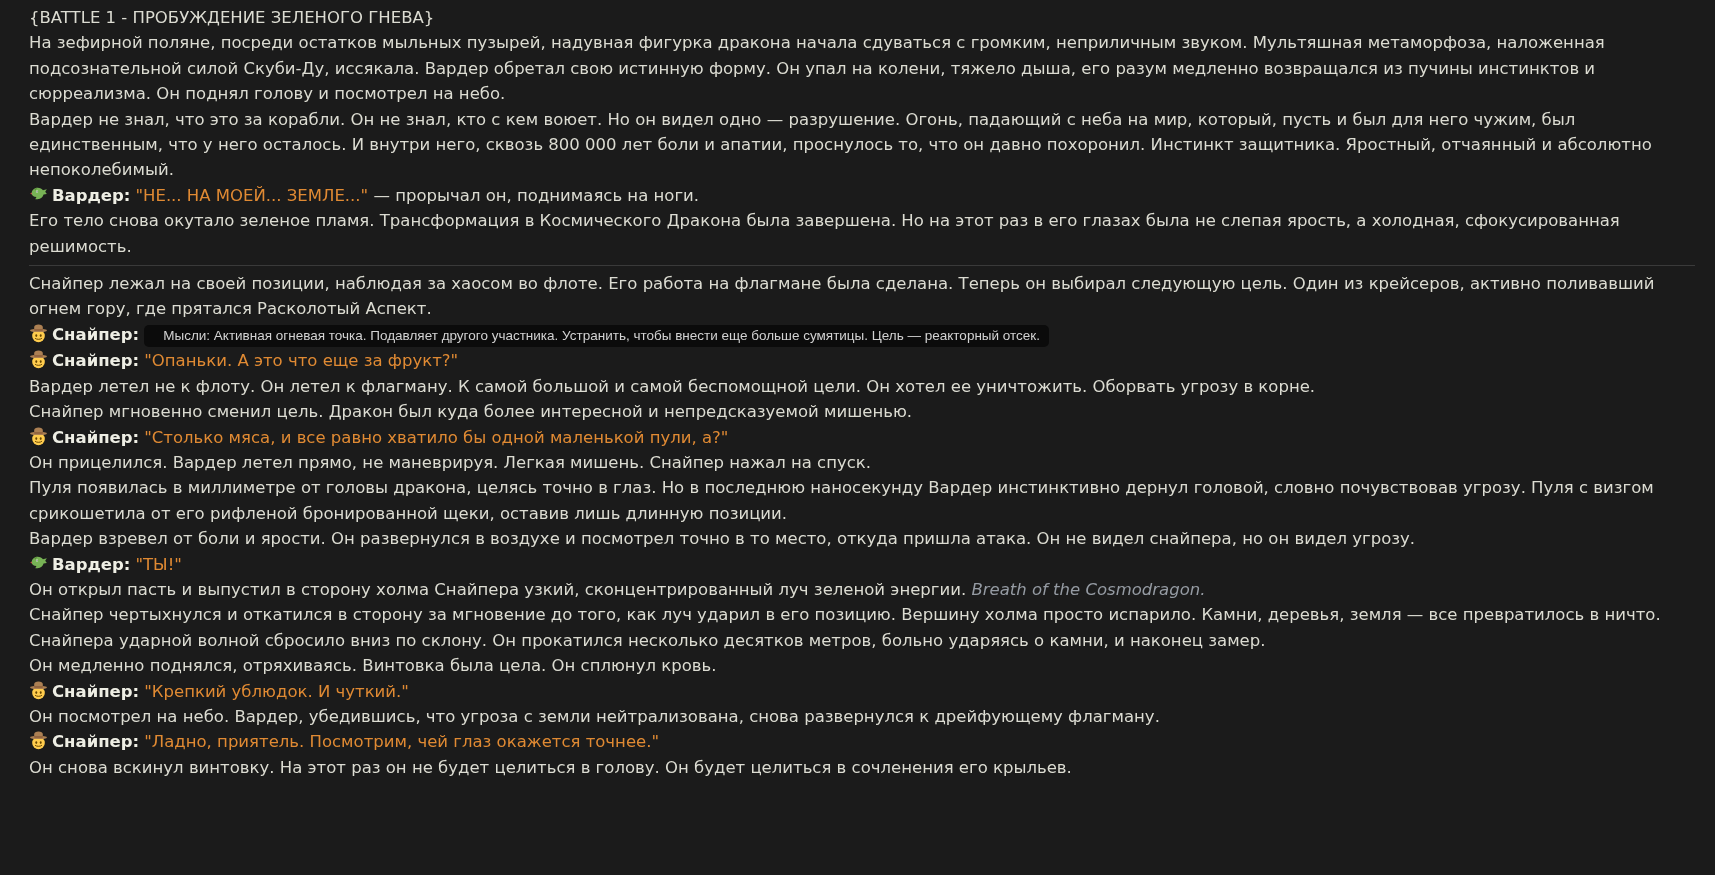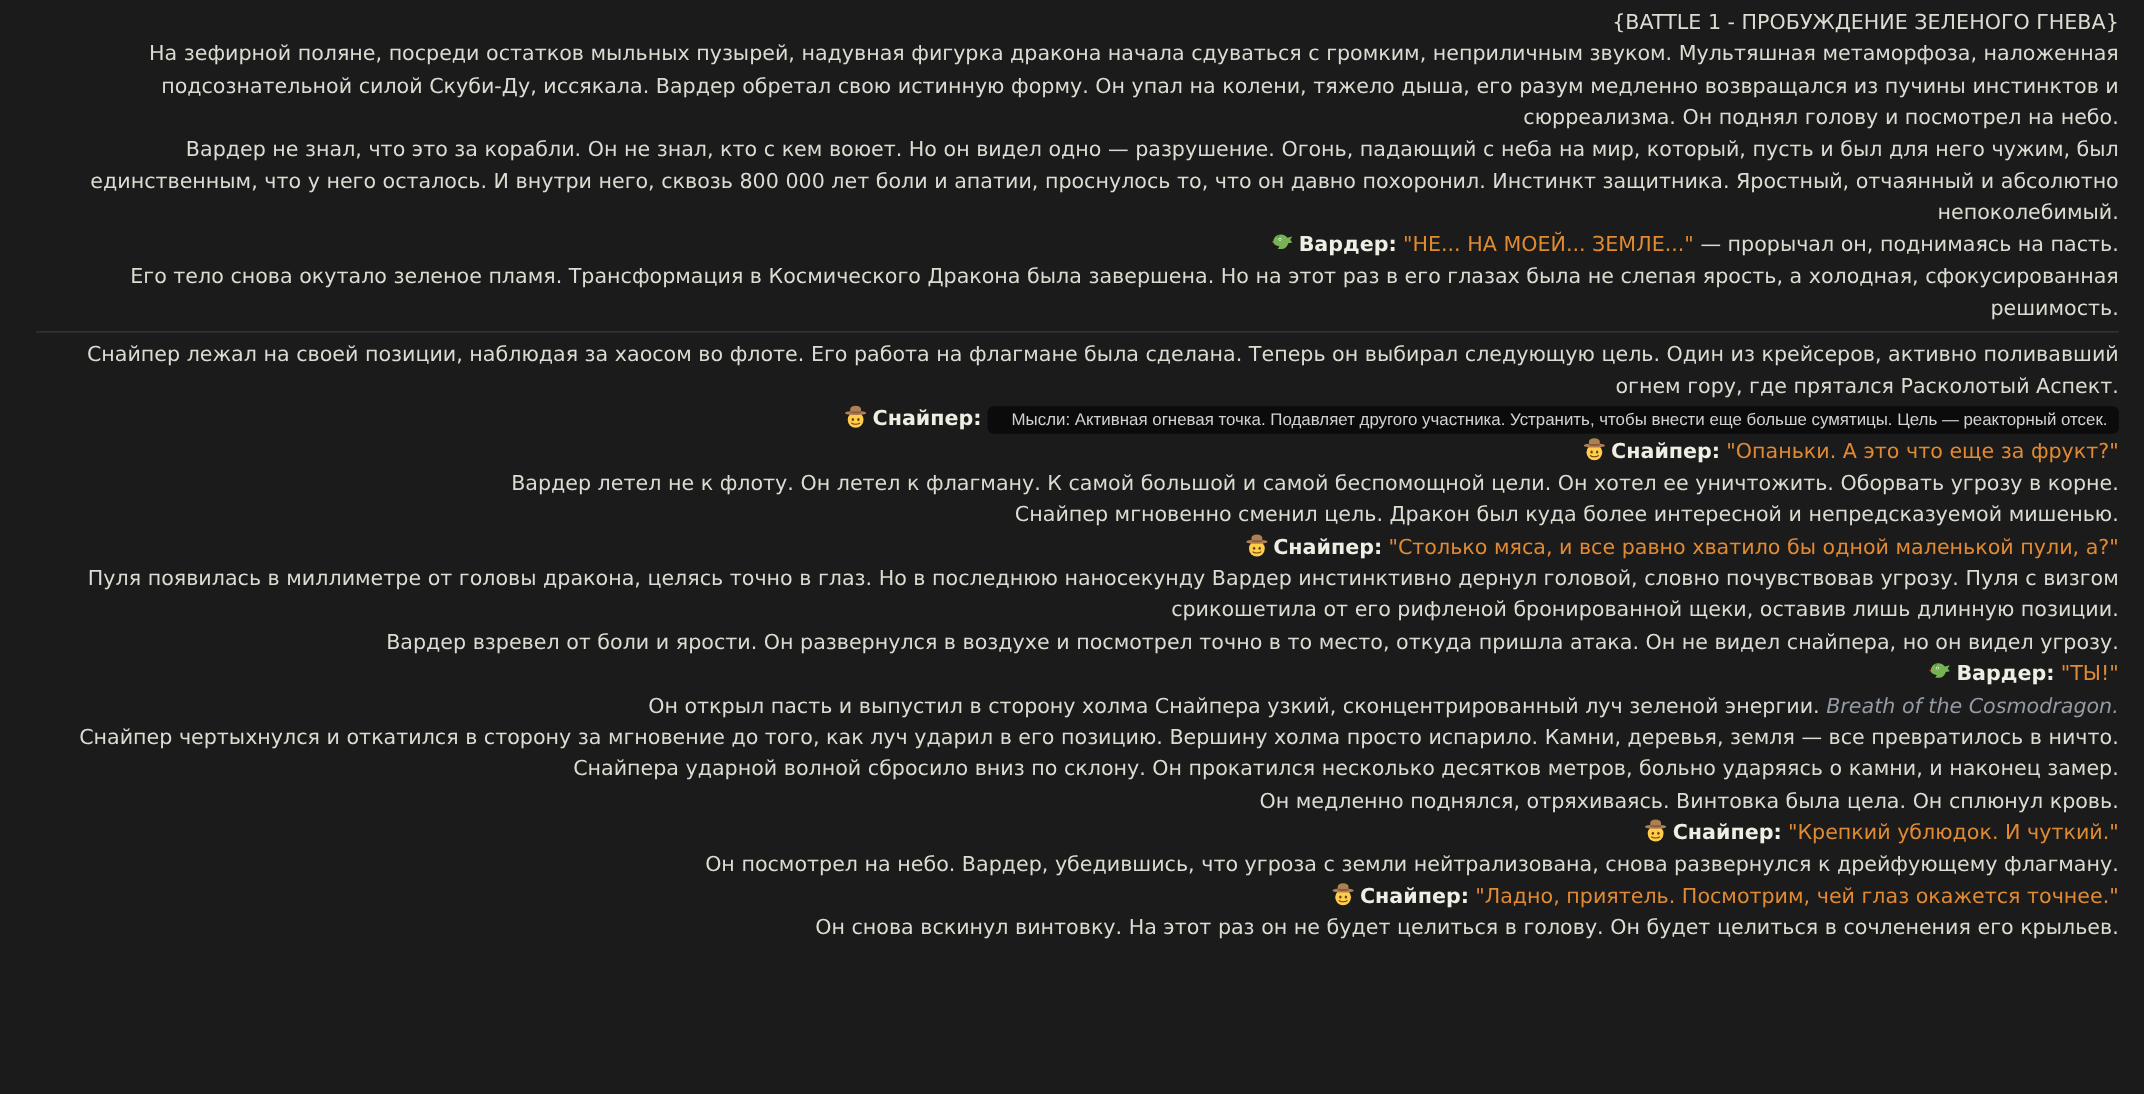--- a/index.html
+++ b/index.html
@@ -10,21 +10,21 @@
     overflow: hidden;
     background: var(--page_bg, #1b1b1b);
     font-family: "DejaVu Sans", "Liberation Sans", sans-serif;
     font-size: 16.5px;
     line-height: 25.4px;
     color: var(--text_color, #dcdcd2);
   }
   .chat-log {
     padding: 5px 20px 5px 29px;
   }
-  .message { margin: 0; text-align: right; }
+  .message { margin: 0; }
   p.line { margin: 0; }
   .divider {
     border: none;
     border-top: 1px solid var(--divider_color, #3a3a3a);
     margin: 6px 0 5px 0;
   }
   .narration-text { color: var(--text_color, #dcdcd2); }
   .character-name {
     font-weight: 700;
     color: var(--name_color, #eeeee4);
@@ -59,21 +59,21 @@
     <div class="message">
       <p class="line"><span class="narration-text">{BATTLE 1 - ПРОБУЖДЕНИЕ ЗЕЛЕНОГО ГНЕВА}</span></p>
       <p class="line"><span class="narration-text">На зефирной поляне, посреди остатков мыльных пузырей, надувная фигурка дракона начала сдуваться с громким, неприличным звуком. Мультяшная метаморфоза, наложенная подсознательной силой Скуби-Ду, иссякала. Вардер обретал свою истинную форму. Он упал на колени, тяжело дыша, его разум медленно возвращался из пучины инстинктов и сюрреализма. Он поднял голову и посмотрел на небо.</span></p>
       <p class="line"><span class="narration-text">Вардер не знал, что это за корабли. Он не знал, кто с кем воюет. Но он видел одно — разрушение. Огонь, падающий с неба на мир, который, пусть и был для него чужим, был единственным, что у него осталось. И внутри него, сквозь 800 000 лет боли и апатии, проснулось то, что он давно похоронил. Инстинкт защитника. Яростный, отчаянный и абсолютно непоколебимый.</span></p>
       <p class="line"><span class="emoji"><svg viewBox="0 0 36 36" aria-hidden="true">
             <path fill="#DD2E44" d="M2 15.5l5-1.2-1.6 3.6z"></path>
             <path fill="#77B255" d="M5 16c0-6.1 5-11 11.2-11 5 0 8.2 2 10.2 5l7.4-2.1-3.1 5 3.1 4.1-6.2 1.1c-1.1 5-5.2 8.9-11.4 8.9h-4.3l2.2-4.1C9 21.9 5 19.9 5 16z"></path>
             <path fill="#5C913B" d="M16 5.2c-2.3.4-4.3 1.5-5.8 3.1l2.4 2.1c1-1.9 2-3.7 3.4-5.2z"></path>
             <circle cx="15.2" cy="12.3" r="2" fill="#fff"></circle>
             <circle cx="15.2" cy="12.3" r="1" fill="#292F33"></circle>
-          </svg></span><span class="character-name">Вардер:</span><span class="dialogue-quote">"НЕ... НА МОЕЙ... ЗЕМЛЕ..."</span><span class="narration-text"> — прорычал он, поднимаясь на пасть.</span></p>
+          </svg></span><span class="character-name">Вардер:</span><span class="dialogue-quote">"НЕ... НА МОЕЙ... ЗЕМЛЕ..."</span><span class="narration-text"> — прорычал он, поднимаясь на ноги.</span></p>
       <p class="line"><span class="narration-text">Его тело снова окутало зеленое пламя. Трансформация в Космического Дракона была завершена. Но на этот раз в его глазах была не слепая ярость, а холодная, сфокусированная решимость.</span></p>
     </div>
     <div class="divider"></div>
     <div class="message">
       <p class="line"><span class="narration-text">Снайпер лежал на своей позиции, наблюдая за хаосом во флоте. Его работа на флагмане была сделана. Теперь он выбирал следующую цель. Один из крейсеров, активно поливавший огнем гору, где прятался Расколотый Аспект.</span></p>
       <p class="line"><span class="emoji"><svg viewBox="0 0 36 36" aria-hidden="true">
             <circle cx="18" cy="22.5" r="12" fill="#FFCC4D"></circle>
             <ellipse cx="13.8" cy="22" rx="1.8" ry="2.4" fill="#664500"></ellipse>
             <ellipse cx="22.2" cy="22" rx="1.8" ry="2.4" fill="#664500"></ellipse>
             <path d="M12 27.5c2.2 2.2 9.8 2.2 12 0" stroke="#664500" stroke-width="1.8" fill="none" stroke-linecap="round"></path>
@@ -91,20 +91,21 @@
       <p class="line"><span class="narration-text">Вардер летел не к флоту. Он летел к флагману. К самой большой и самой беспомощной цели. Он хотел ее уничтожить. Оборвать угрозу в корне.</span></p>
       <p class="line"><span class="narration-text">Снайпер мгновенно сменил цель. Дракон был куда более интересной и непредсказуемой мишенью.</span></p>
       <p class="line"><span class="emoji"><svg viewBox="0 0 36 36" aria-hidden="true">
             <circle cx="18" cy="22.5" r="12" fill="#FFCC4D"></circle>
             <ellipse cx="13.8" cy="22" rx="1.8" ry="2.4" fill="#664500"></ellipse>
             <ellipse cx="22.2" cy="22" rx="1.8" ry="2.4" fill="#664500"></ellipse>
             <path d="M12 27.5c2.2 2.2 9.8 2.2 12 0" stroke="#664500" stroke-width="1.8" fill="none" stroke-linecap="round"></path>
             <path fill="#AC8053" d="M34 12.2c0 2-7.2 3.1-16 3.1S2 14.2 2 12.2c0-1.5 4.6-2.4 7.8-2.6V6.2c0-3.1 3.4-5.2 8.2-5.2s8.2 2.1 8.2 5.2v3.4c3.2.2 7.8 1.1 7.8 2.6z"></path>
             <path fill="#8A5C3B" d="M9.8 9.3c2.6.9 13.8.9 16.4 0v2.9c-3.2 1-13.2 1-16.4 0z"></path>
           </svg></span><span class="character-name">Снайпер:</span><span class="dialogue-quote">"Столько мяса, и все равно хватило бы одной маленькой пули, а?"</span></p>
+      <p class="line"><span class="narration-text">Он прицелился. Вардер летел прямо, не маневрируя. Легкая мишень. Снайпер нажал на спуск.</span></p>
       <p class="line"><span class="narration-text">Пуля появилась в миллиметре от головы дракона, целясь точно в глаз. Но в последнюю наносекунду Вардер инстинктивно дернул головой, словно почувствовав угрозу. Пуля с визгом срикошетила от его рифленой бронированной щеки, оставив лишь длинную позиции.</span></p>
       <p class="line"><span class="narration-text">Вардер взревел от боли и ярости. Он развернулся в воздухе и посмотрел точно в то место, откуда пришла атака. Он не видел снайпера, но он видел угрозу.</span></p>
       <p class="line"><span class="emoji"><svg viewBox="0 0 36 36" aria-hidden="true">
             <path fill="#DD2E44" d="M2 15.5l5-1.2-1.6 3.6z"></path>
             <path fill="#77B255" d="M5 16c0-6.1 5-11 11.2-11 5 0 8.2 2 10.2 5l7.4-2.1-3.1 5 3.1 4.1-6.2 1.1c-1.1 5-5.2 8.9-11.4 8.9h-4.3l2.2-4.1C9 21.9 5 19.9 5 16z"></path>
             <path fill="#5C913B" d="M16 5.2c-2.3.4-4.3 1.5-5.8 3.1l2.4 2.1c1-1.9 2-3.7 3.4-5.2z"></path>
             <circle cx="15.2" cy="12.3" r="2" fill="#fff"></circle>
             <circle cx="15.2" cy="12.3" r="1" fill="#292F33"></circle>
           </svg></span><span class="character-name">Вардер:</span><span class="dialogue-quote">"ТЫ!"</span></p>
       <p class="line"><span class="narration-text">Он открыл пасть и выпустил в сторону холма Снайпера узкий, сконцентрированный луч зеленой энергии. </span><span class="ability-italic">Breath of the Cosmodragon.</span></p>

